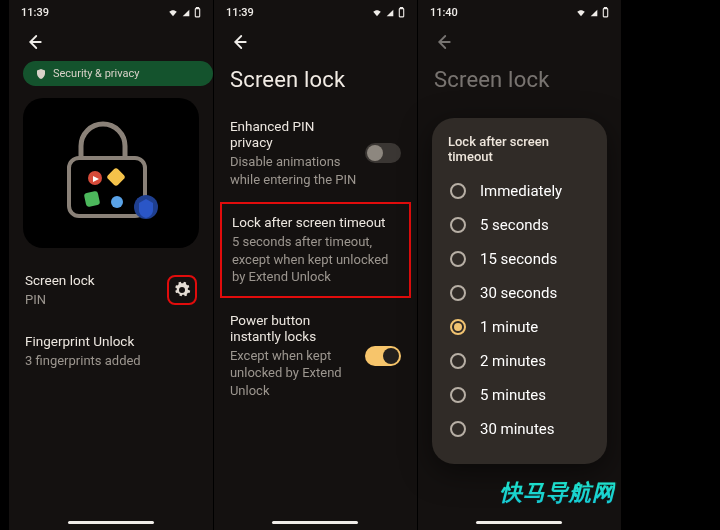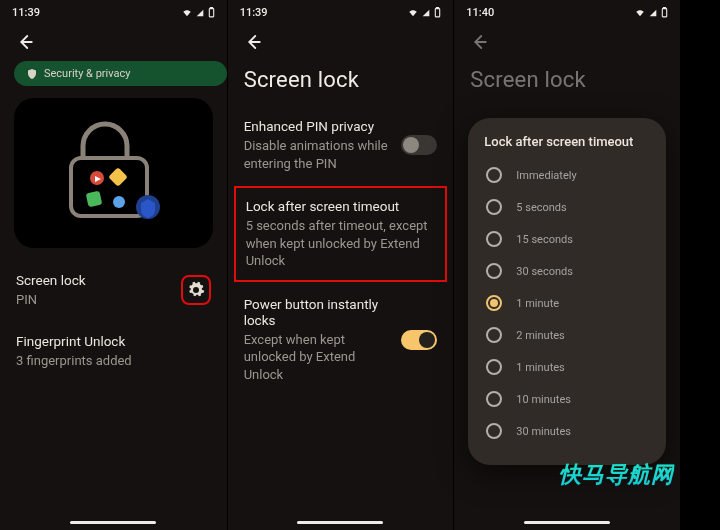--- a/index.html
+++ b/index.html
@@ -1,17 +1,17 @@
 <!DOCTYPE html>
 <html><head>
 <meta charset="utf-8">
 <style>
   * { box-sizing: border-box; margin: 0; padding: 0; }
   html, body { width: 720px; height: 530px; overflow: hidden; font-family: Roboto, "Segoe UI", Arial, sans-serif; background:#000; }
-  .stage { display:flex; width:680px; height:530px; }
+  .stage { display:flex; width:612px; height:530px;margin-left:9px; }
   .phone { width:240px; height:530px; background:#141110; color:#e8e3de; position:relative; display:flex; flex-direction:column; }
   .phone + .phone { border-left:1px solid #000; }
   .status { display:flex; justify-content:space-between; align-items:center; padding:6px 12px 2px; font-size:11px; font-weight:500; color:#efece8;}
   .status .right { display:flex; align-items:center; gap:4px; }
   .status svg { display:block; }
   .back { padding:12px 16px 6px; }
   .title { font-size:22px; font-weight:400; color:#f1ebe4; padding:6px 16px 14px; letter-spacing:0.2px;}
   .chip { display:inline-flex; align-items:center; gap:6px; background:#14532d; color:#d9d2c9; border-radius:16px; padding:6px 12px; font-size:11px; margin:0 0 12px 14px; }
   .illus { margin:0 14px 12px; height:150px; background:#000; border-radius:20px; display:flex; align-items:center; justify-content:center; overflow:hidden;}
   .row { padding:12px 16px; }
@@ -21,25 +21,25 @@
   .gearbox { width:30px; height:30px; display:flex;align-items:center;justify-content:center; border-radius:8px;}
   .redbox { border:2px solid #e10c0c; }
   .navpad { position:absolute; bottom:6px; left:50%; transform:translateX(-50%); width:86px; height:3px; border-radius:3px; background:#efece8; }
   .switch { width:36px; height:20px; border-radius:12px; position:relative; flex:0 0 auto;}
   .switch::after { content:""; position:absolute; top:2px; width:16px; height:16px; border-radius:50%; }
   .switch.off { background:#3a3633;} .switch.off::after { left:2px; background:#8d877f;}
   .switch.on  { background:#f7c56b;} .switch.on::after  { right:2px; background:#23201d;}
   .dimmer .title, .dimmer .back svg { opacity:0.45; }
   .dlg { position:absolute; left:14px; right:14px; top:118px; background:#302b27; border-radius:22px; padding:16px 16px 18px; box-shadow:0 8px 30px rgba(0,0,0,.5);}
   .dlg h3 { font-size:13px; font-weight:500; color:#eee6dc; margin-bottom:10px;}
-  .opt { display:flex; align-items:center; gap:14px; padding:8px 2px; font-size:11px; color:#a3a3a3;}
+  .opt { display:flex; align-items:center; gap:14px; padding:8px 2px; font-size:15px; color:#ffffff;}
   .radio { width:16px; height:16px; border:2px solid #b7afa5; border-radius:50%; display:flex;align-items:center;justify-content:center; flex:0 0 auto;}
   .radio.sel { border-color:#f1c371;}
   .radio.sel::after { content:""; width:8px; height:8px; border-radius:50%; background:#f1c371;}
-  .watermark { position:absolute; right:6px; bottom:40px; font-size:22px; font-weight:800; font-style:italic; letter-spacing:1px;
+  .watermark { position:absolute; right:6px; bottom:22px; font-size:22px; font-weight:800; font-style:italic; letter-spacing:1px;
     background:linear-gradient(180deg,#20e3c8,#0fb7e0); -webkit-background-clip:text; background-clip:text; color:transparent;
     text-shadow:0 0 1px rgba(32,227,200,.4); pointer-events:none;}
 </style>
 </head>
 <body>
 
 <div class="stage">
 
   <div class="phone">
     <div class="status">
@@ -191,25 +191,21 @@
           <div class="opt">
             <span class="radio sel"></span>
             <span>1 minute</span>
           </div>
           <div class="opt">
             <span class="radio"></span>
             <span>2 minutes</span>
           </div>
           <div class="opt">
             <span class="radio"></span>
-            <span>1 minutes</span>
-          </div>
-          <div class="opt">
-            <span class="radio"></span>
-            <span>10 minutes</span>
+            <span>5 minutes</span>
           </div>
           <div class="opt">
             <span class="radio"></span>
             <span>30 minutes</span>
           </div>
         </div>
     </div>
 
     <div class="watermark">快马导航网</div>
     <div class="navpad"></div>

